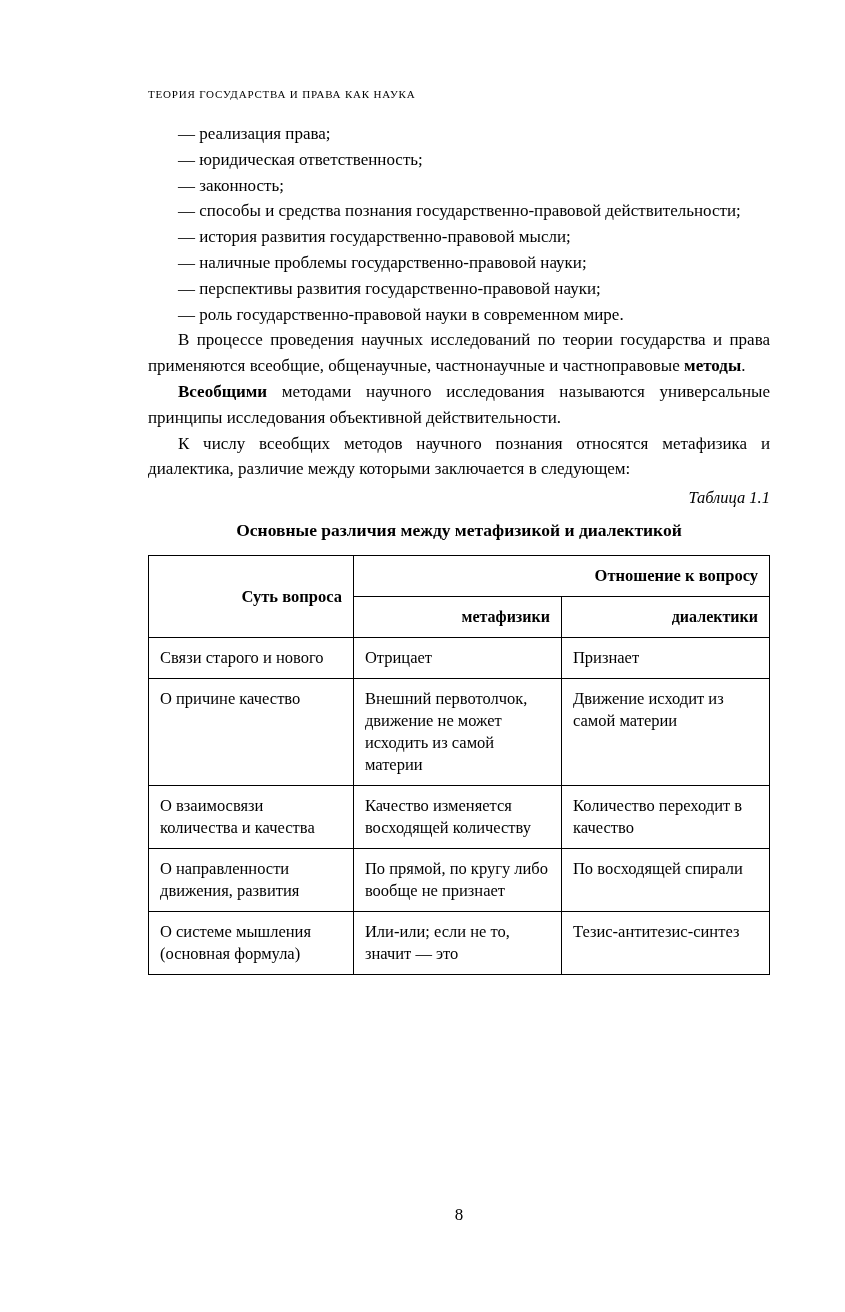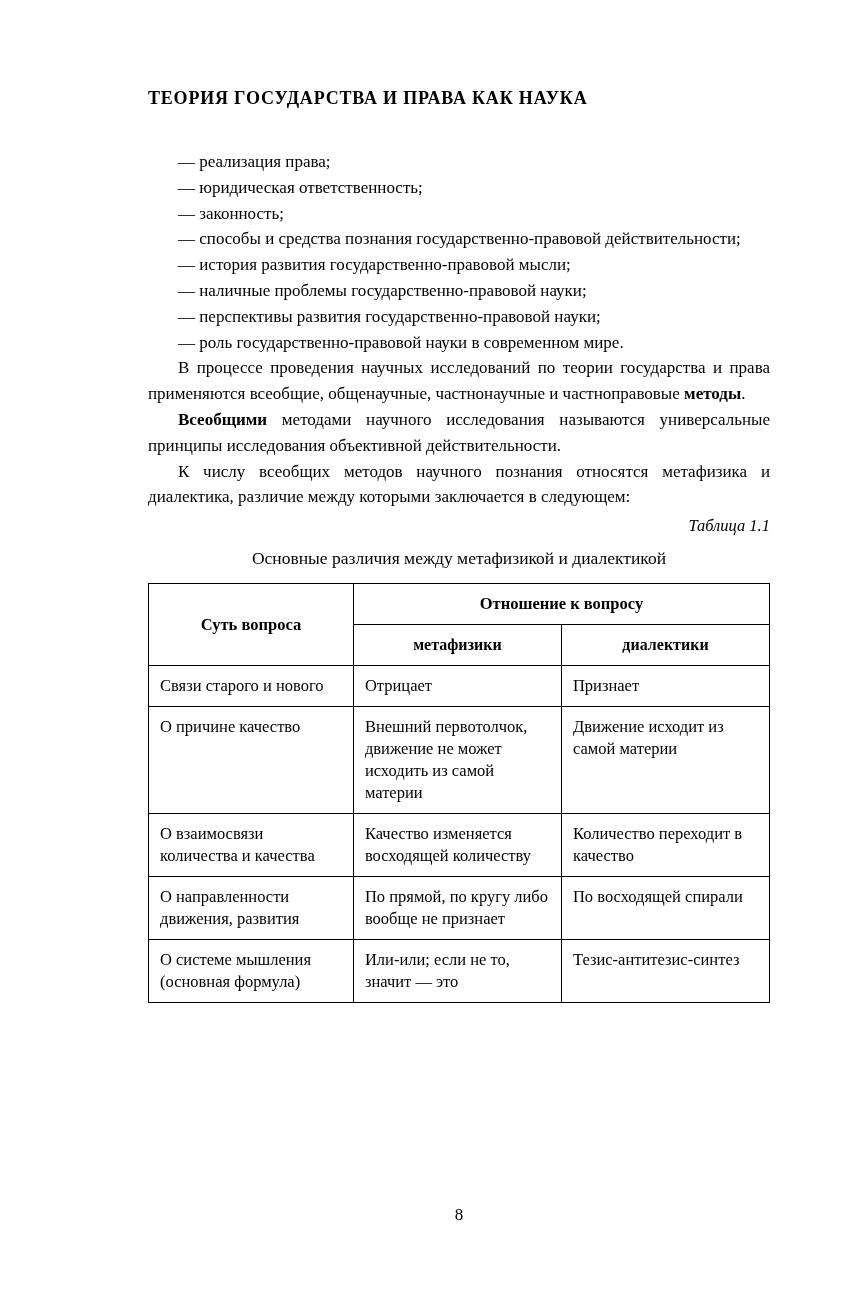--- a/index.html
+++ b/index.html
@@ -13,58 +13,58 @@
     font-family: "Liberation Serif", "DejaVu Serif", serif;
     overflow: hidden;
   }
   .content {
     position: absolute;
     left: 148px;
     top: 88px;
     width: 622px;
   }
   .running-head {
-    font-size: 18px;
+    font-size: 11px;
     letter-spacing: 0.8px;
-    margin-bottom: 40px;
-    font-weight: bold;
+    margin-bottom: 21px;
+    font-weight: normal;
   }
   .body-text {
     font-size: 17px;
     line-height: 25.8px;
     text-align: justify;
     text-indent: 30px;
   }
   .bold { font-weight: bold; }
   .table-caption {
     font-size: 16.5px;
     font-style: italic;
     text-align: right;
     margin-top: 6px;
   }
   .table-title {
     font-size: 17.5px;
-    font-weight: normal;
+    font-weight: bold;
     text-align: center;
     margin-top: 12px;
     margin-bottom: 14px;
   }
   table.cmp {
     width: 100%;
     border-collapse: collapse;
   }
   table.cmp th, table.cmp td {
     border: 1px solid #000000;
     font-size: 16.5px;
     line-height: 22px;
     padding: 9px 11px;
   }
   table.cmp th {
     font-weight: bold;
-    text-align: center;
+    text-align: right;
     vertical-align: middle;
   }
   table.cmp th.subject { width: 33%; }
   table.cmp th.sub { width: 33.5%; font-size: 16px; }
   table.cmp td {
     text-align: left;
     vertical-align: top;
   }
   .page-footer {
     position: absolute;

